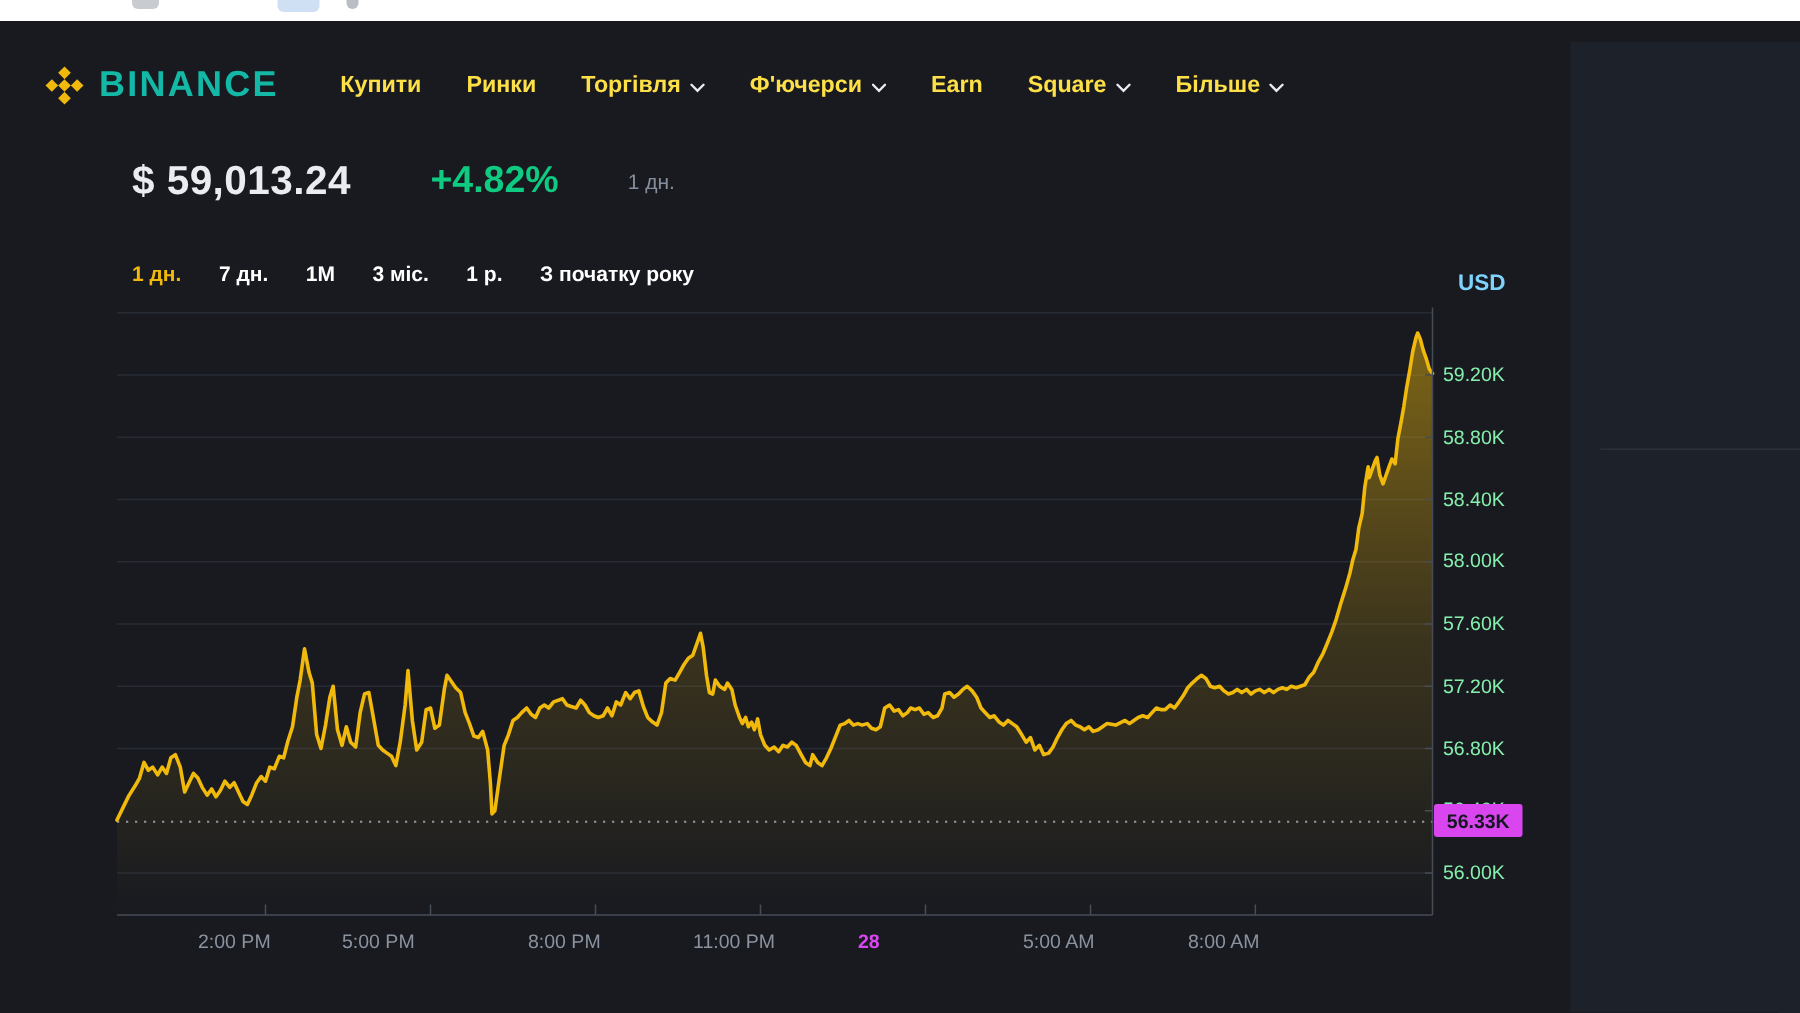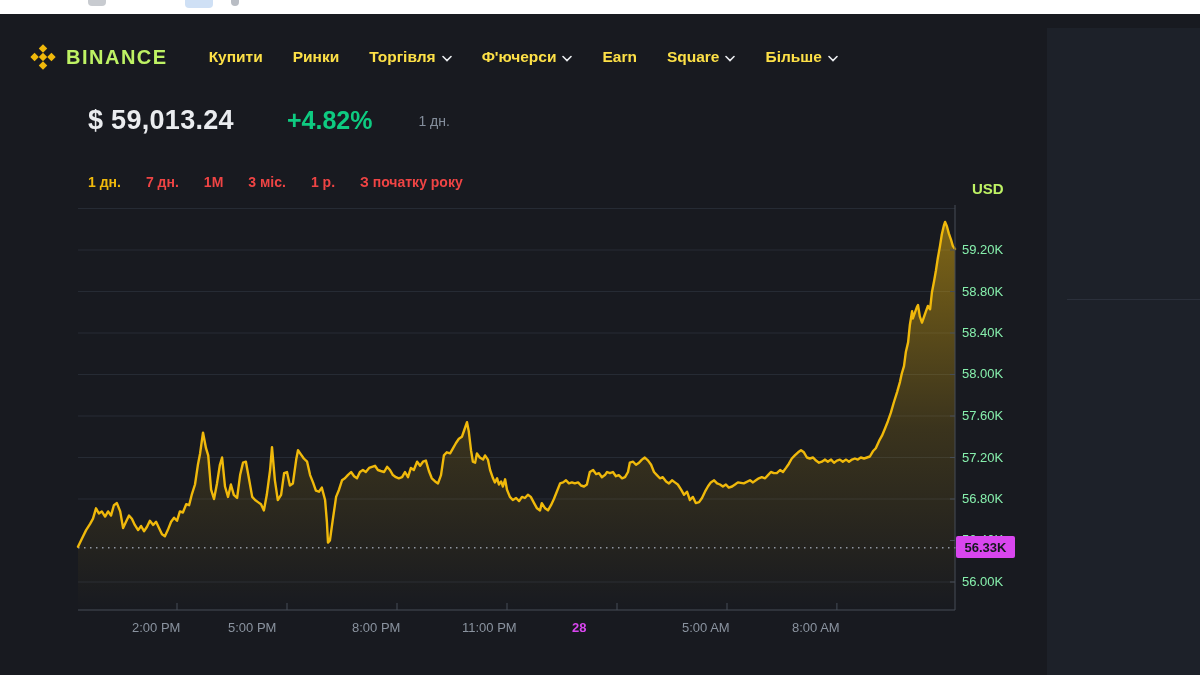--- a/index.html
+++ b/index.html
@@ -11,40 +11,40 @@
   }
   .white-strip{position:absolute;left:0;top:0;width:1200px;height:14px;background:#ffffff;}
   .frag{position:absolute;top:0;border-radius:0 0 4px 4px;}
   .frag1{left:88px;width:18px;height:6px;background:#c8cbd0;}
   .frag2{left:185px;width:28px;height:8px;background:#cfe0f5;}
   .frag3{left:231px;width:8px;height:6px;background:#b9bdc4;}
 
   
   .navbar{position:absolute;left:28px;top:34px;height:46px;display:flex;align-items:center;}
   .logo{display:flex;align-items:center;gap:8px;cursor:pointer;}
-  .logo-text{color:#bef264;font-size:20px;font-weight:700;letter-spacing:1.5px;}
+  .logo-text{color:#14b8a6;font-size:24px;font-weight:700;letter-spacing:1.5px;}
   .nav-items{display:flex;align-items:center;margin-left:26px;}
   .nav-item{display:flex;align-items:center;gap:6px;color:#fde047;font-size:15.5px;font-weight:600;
     padding:0 15px;cursor:pointer;white-space:nowrap;justify-content:center;}
   .nav-item .chev{display:flex;margin-top:2px;color:#EAECEF;}
 
   
   .price-header{position:absolute;left:88px;top:105px;display:flex;align-items:center;gap:33px;}
   .price-value{color:#EAECEF;font-size:27px;font-weight:700;letter-spacing:.3px;}
   .price-change{color:#0ECB81;font-size:25px;font-weight:700;margin-left:20px;}
   .price-period{color:#848E9C;font-size:14px;margin-left:13px;}
 
   
   .range-tabs{position:absolute;left:88px;top:174px;display:flex;gap:25px;}
-  .tab{color:#ef4444;font-size:14px;font-weight:600;cursor:pointer;white-space:nowrap;}
+  .tab{color:#ffffff;font-size:14px;font-weight:600;cursor:pointer;white-space:nowrap;}
   .tab.active{color:#F0B90B;font-weight:700;}
 
   
   #chart-svg{position:absolute;left:0;top:0;z-index:1;}
-  .usd-label{position:absolute;left:972px;top:180px;font-size:15px;font-weight:700;color:#bef264;z-index:3;}
+  .usd-label{position:absolute;left:972px;top:180px;font-size:15px;font-weight:700;color:#7dd3fc;z-index:3;}
   .yl{position:absolute;left:962px;width:62px;font-size:13px;color:#86efac;z-index:2;}
   .yl0{top:242px}.yl1{top:284px}.yl2{top:325px}.yl3{top:366px}.yl4{top:408px}
   .yl5{top:450px}.yl6{top:491px}.yl7{top:532px}.yl8{top:574px}
   .price-badge{position:absolute;left:956px;top:536px;width:59px;height:22px;z-index:4;
     background:#d946ef;color:#14181E;font-size:13px;font-weight:700;border-radius:2px;
     display:flex;align-items:center;justify-content:center;}
   .xl{position:absolute;top:620px;width:90px;font-size:13px;color:#8A939F;z-index:2;}
   .xl0{left:132px}.xl1{left:228px}.xl2{left:352px}.xl3{left:462px}
   .xl4{left:572px;color:#d946ef;font-weight:600}.xl5{left:682px}.xl6{left:792px}
 

